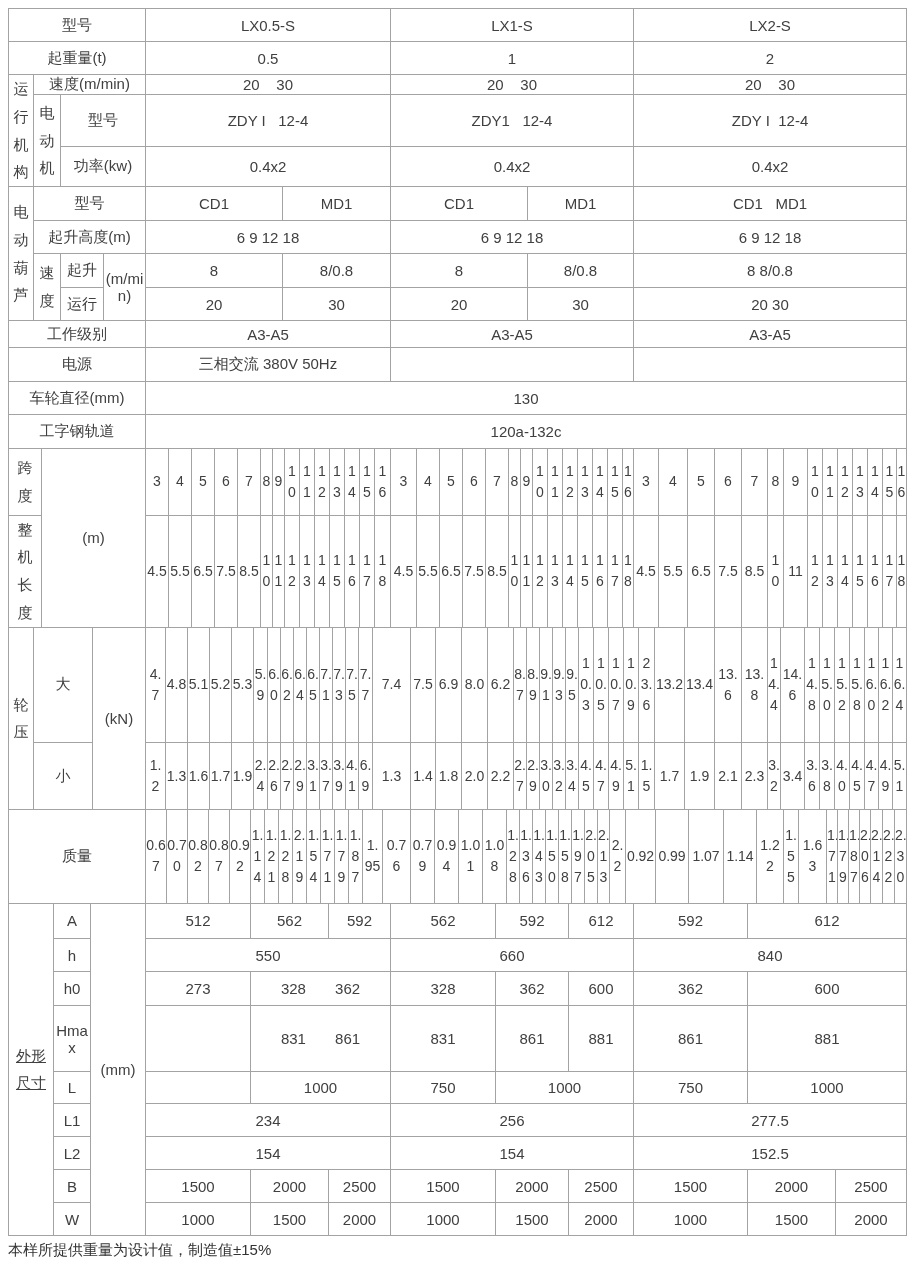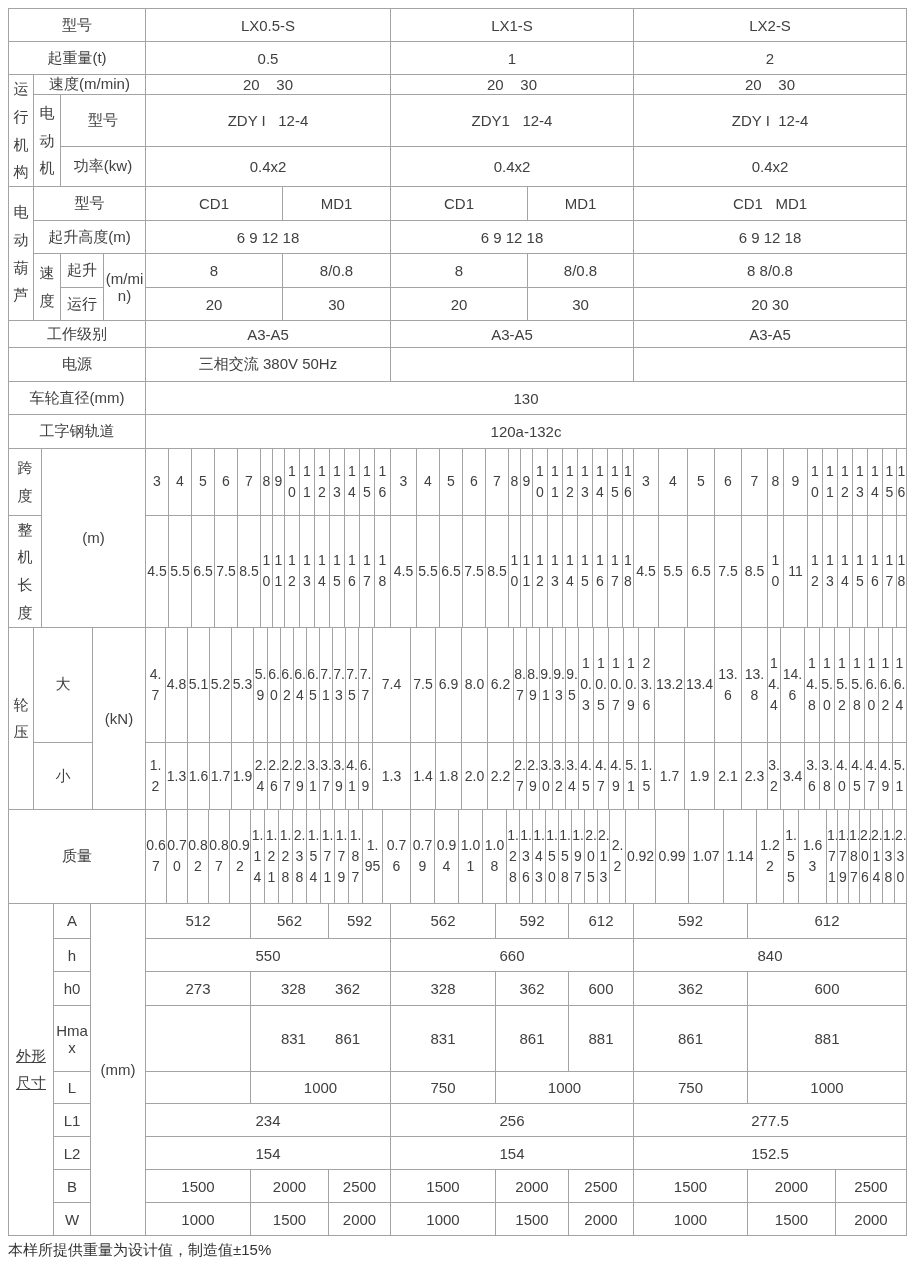--- a/index.html
+++ b/index.html
@@ -486,21 +486,21 @@
         <tr style="height:93px">
       <th>质量</th>
     <td class="num">0.67</td>
           <td class="num">0.70</td>
           <td class="num">0.82</td>
           <td class="num">0.87</td>
           <td class="num">0.92</td>
           <td class="num">1.14</td>
           <td class="num">1.21</td>
           <td class="num">1.28</td>
-          <td class="num">2.38</td>
+          <td class="num">2.19</td>
           <td class="num">1.54</td>
           <td class="num">1.71</td>
           <td class="num">1.79</td>
           <td class="num">1.87</td>
           <td class="num">1.95</td>
           <td class="num">0.76</td>
           <td class="num">0.79</td>
           <td class="num">0.94</td>
           <td class="num">1.01</td>
           <td class="num">1.08</td>
@@ -518,21 +518,21 @@
           <td class="num">1.07</td>
           <td class="num">1.14</td>
           <td class="num">1.22</td>
           <td class="num">1.55</td>
           <td class="num">1.63</td>
           <td class="num">1.71</td>
           <td class="num">1.79</td>
           <td class="num">1.87</td>
           <td class="num">2.06</td>
           <td class="num">2.14</td>
-          <td class="num">1.38</td>
+          <td class="num">2.22</td>
           <td class="num">2.30</td>
         </tr>
   </tbody>
     </table>
 
   <table class="band">
     <colgroup>
       <col style="width:45px">
         <col style="width:37px">
         <col style="width:55px">

